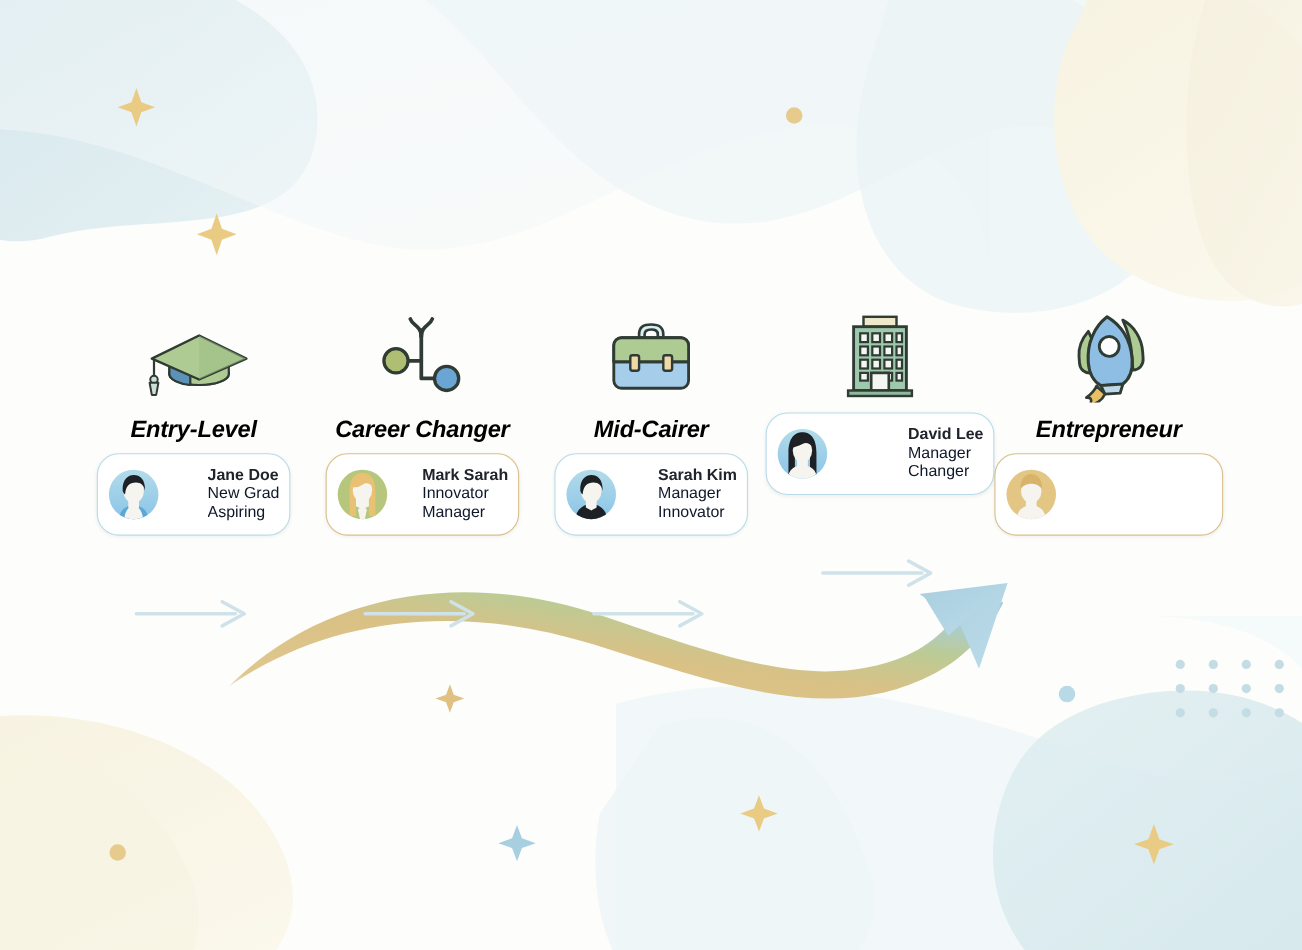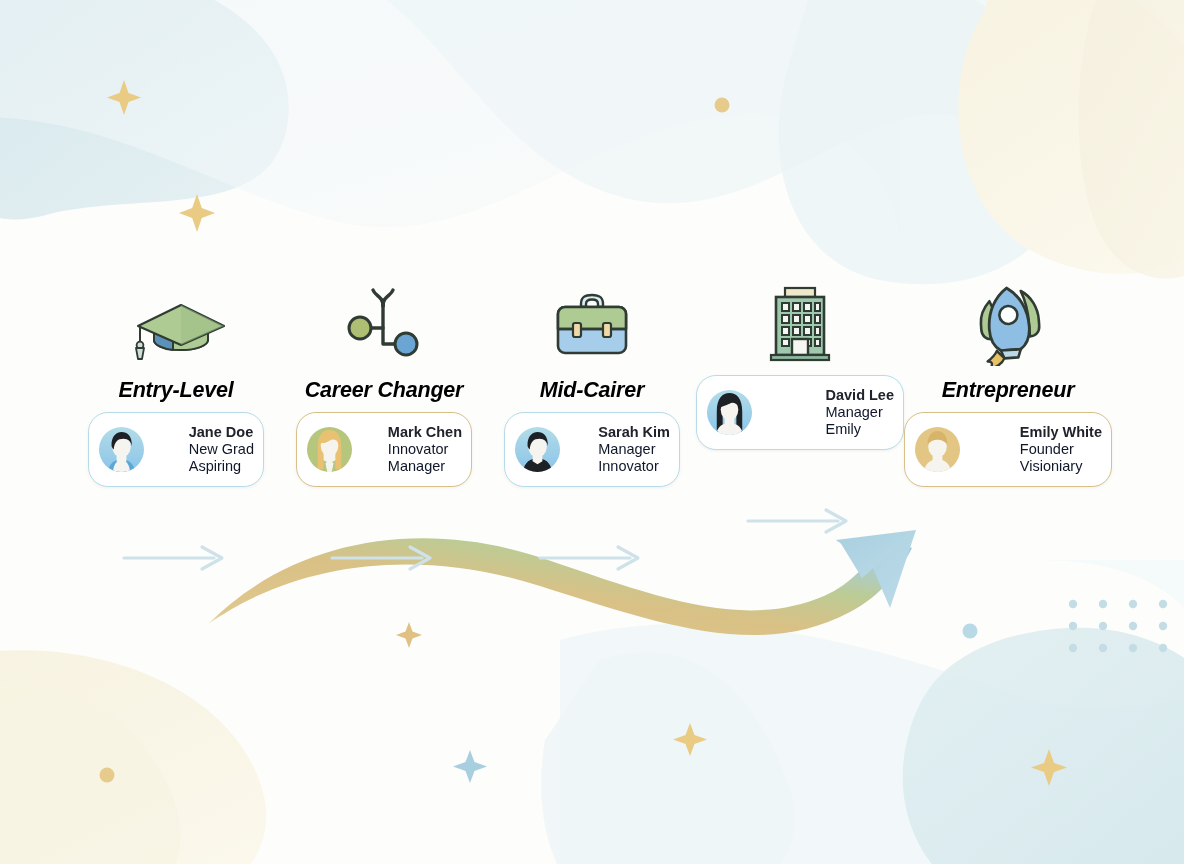--- a/index.html
+++ b/index.html
@@ -238,21 +238,21 @@
           <g clip-path="url(#cp2)">
             <path d="M12 22 C12 9 17 4 24 4 C31 4 36 9 36 22 L36 44 L30 44 L30 26 L18 26 L18 44 L12 44 Z" fill="#e8c272"></path>
             <path d="M18 27 L30 27 L30 35 L24 38 L18 35 Z" fill="#f6f4ef"></path>
             <ellipse cx="24" cy="20" rx="9" ry="11" fill="#f6f4ef"></ellipse>
             <path d="M14.5 17 C15 8 19 5 24 5 C29 5 33 8 33.5 17 C30 13 27 13 24 15 C21 17 17 18 14.5 17 Z" fill="#e8c272"></path>
             <path d="M24 34 L28 38 L25.5 48 L22.5 48 L20 38 Z" fill="#f6f4ef"></path>
             <path d="M20 38 L28 38 L26 48 L22 48 Z" fill="#f6f4ef"></path>
           </g>
         </svg>
         <div class="person-text">
-          <div class="p-name">Mark Chen</div>
+          <div class="p-name">Mark Sarah</div>
           <div class="p-role">Innovator</div>
           <div class="p-role">Manager</div>
         </div>
       </div>
       <div class="conn-wrap">
         <svg class="connector" viewBox="0 0 108 28">
           <path d="M2 14 L92 14" stroke="#cfe2ea" stroke-width="3.2" stroke-linecap="round" fill="none"></path>
           <path d="M80 3 L100 14 L80 25" stroke="#cfe2ea" stroke-width="3.2" fill="none" stroke-linecap="round" stroke-linejoin="round"></path>
         </svg>
       </div>
@@ -346,21 +346,21 @@
             <path d="M11 23 C11 9 17 4 24 4 C31 4 37 9 37 23 L37 44 L31 44 L31 26 L17 26 L17 44 L11 44 Z" fill="#1d2126"></path>
             <path d="M10 48 C11 39 16 35 24 35 C32 35 37 39 38 48 Z" fill="#f6f4ef"></path>
             <path d="M19 28 L29 28 L29 36 L24 39 L19 36 Z" fill="#f6f4ef"></path>
             <ellipse cx="24" cy="21" rx="9" ry="11" fill="#f6f4ef"></ellipse>
             <path d="M13.6 19 C13.4 9 18 5 24 5 C30 5 34.6 9 34.4 19 C31 14 27 13 24 15 C20 17 16 18 13.6 19 Z" fill="#1d2126"></path>
           </g>
         </svg>
         <div class="person-text">
           <div class="p-name">David Lee</div>
           <div class="p-role">Manager</div>
-          <div class="p-role">Emily</div>
+          <div class="p-role">Changer</div>
         </div>
       </div>
       <div class="conn-wrap">
         <svg class="connector" viewBox="0 0 108 28">
           <path d="M2 14 L92 14" stroke="#cfe2ea" stroke-width="3.2" stroke-linecap="round" fill="none"></path>
           <path d="M80 3 L100 14 L80 25" stroke="#cfe2ea" stroke-width="3.2" fill="none" stroke-linecap="round" stroke-linejoin="round"></path>
         </svg>
       </div>
     </div>
 
@@ -386,22 +386,17 @@
               </clipPath>
             </defs>
           <circle cx="24" cy="24" r="23" fill="#e3c684"></circle>
           <g clip-path="url(#cp5)">
             <path d="M10 48 C11 38 17 34 24 34 C31 34 37 38 38 48 Z" fill="#f6f4ef"></path>
             <path d="M19 27 L29 27 L29 36 L24 39 L19 36 Z" fill="#f6f4ef"></path>
             <ellipse cx="24" cy="21" rx="9.5" ry="11" fill="#f6f4ef"></ellipse>
             <path d="M13.8 19 C13.8 9 19 5 24 5 C29 5 34.2 9 34.2 19 C31 15 27 14 24 14 C20 14 16 16 13.8 19 Z" fill="#d8b46b"></path>
           </g>
         </svg>
-        <div class="person-text">
-          <div class="p-name">Emily White</div>
-          <div class="p-role">Founder</div>
-          <div class="p-role">Visioniary</div>
-        </div>
       </div>
     </div>
 
   </div>
 </div>
 
 </body></html>

